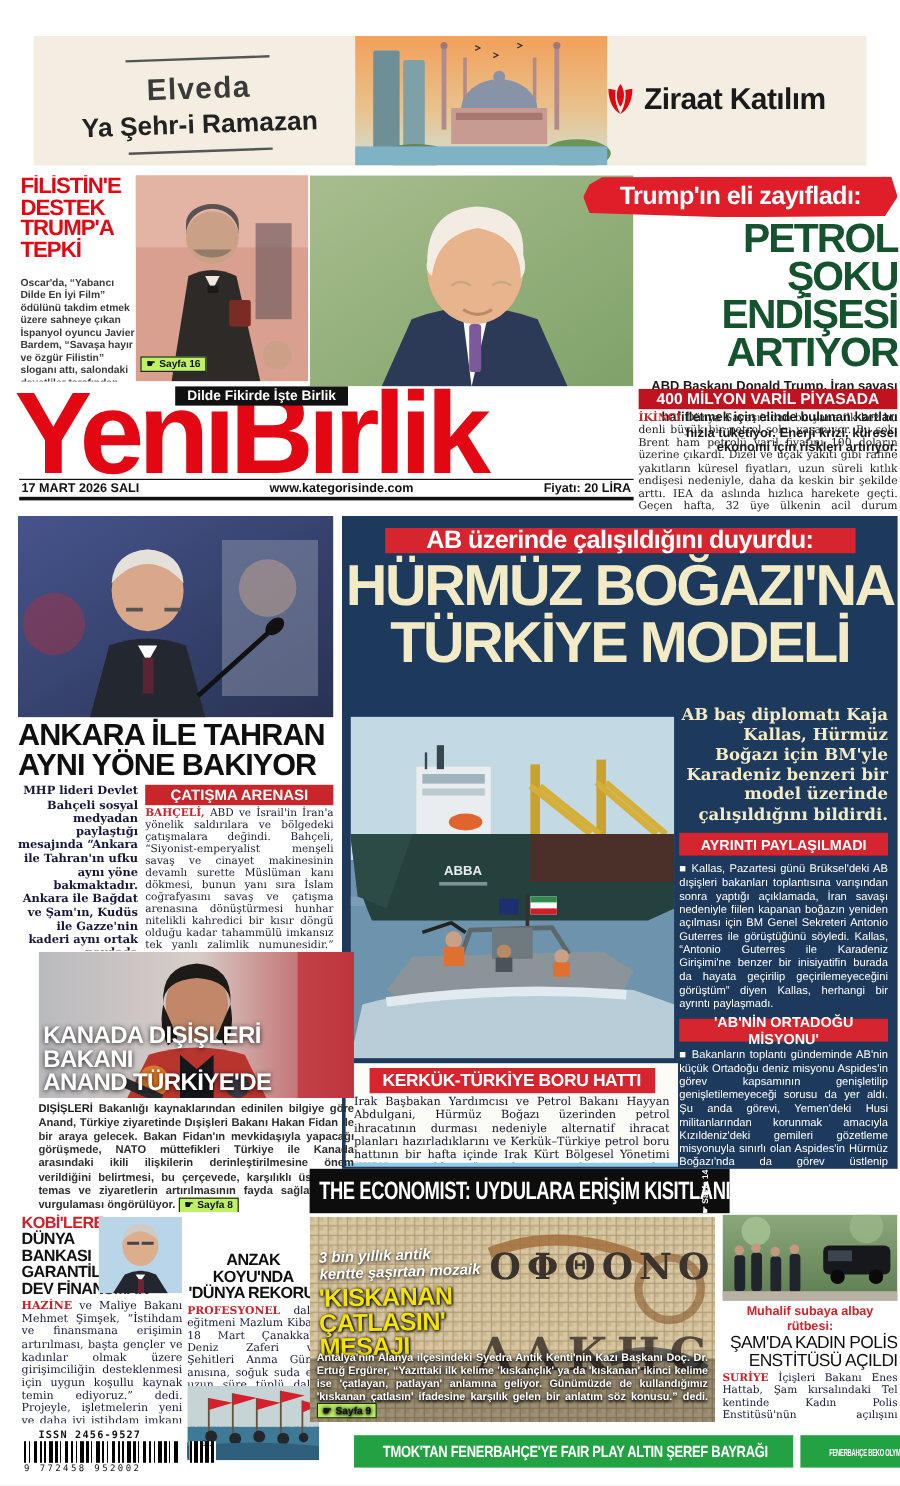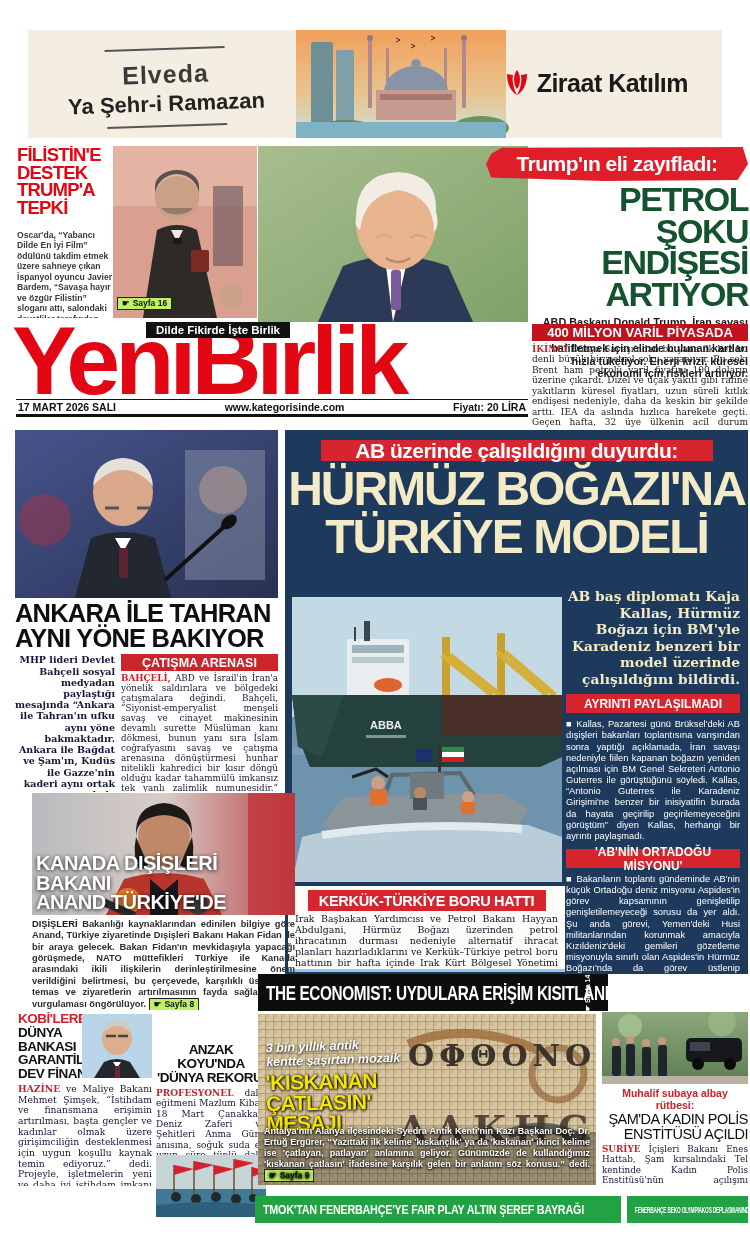--- a/index.html
+++ b/index.html
@@ -127,21 +127,21 @@
 
   
   .barcode{left:20px;top:1191px;width:230px;height:34px;}
   .issn{font-family:"DejaVu Sans Mono",monospace;font-size:8.5px;font-weight:bold;letter-spacing:1px;margin-left:12px;}
   .bars{display:flex;align-items:flex-end;gap:8px;}
   .bars .b1{width:130px;height:18px;background:repeating-linear-gradient(90deg,#000 0 2px,#fff 2px 4px,#000 4px 5px,#fff 5px 8px,#000 8px 11px,#fff 11px 13px);}
   .bars .b2{width:22px;height:18px;background:repeating-linear-gradient(90deg,#000 0 2px,#fff 2px 4px,#000 4px 7px,#fff 7px 9px);}
   .digits{font-family:"DejaVu Sans Mono",monospace;font-size:7.5px;letter-spacing:2px;}
   .addon{font-family:"DejaVu Sans Mono",monospace;font-size:6.5px;letter-spacing:2px;position:absolute;left:148px;top:8px;}
   .gbar{position:absolute;top:1196px;height:27px;background:#23a244;display:flex;align-items:center;
-        justify-content:space-between;padding:0 5px 0 8px;overflow:hidden;}
+        justify-content:space-between;padding:0 5px 0 24px;overflow:hidden;margin-left:40px;}
   .gbar .gtxt{color:#fff;font-weight:900;white-space:nowrap;transform-origin:left center;letter-spacing:-0.3px;}
   .gbar1{left:255px;width:366px;}
   .gbar1 .gtxt{font-size:13.5px;transform:scaleX(.8);}
   .gbar2{left:627px;width:121px;}
   .gbar2 .gtxt{font-size:8.5px;transform:scaleX(.56);}
 </style>
 </head>
 <body>
 
 <div id="page">
@@ -488,20 +488,29 @@
         </g>
         <rect y="64" width="146" height="8" fill="#b9b2a4"></rect>
       </svg>
     </div>
     <div class="kicker">Muhalif subaya albay rütbesi:</div>
     <h3 class="prel">ŞAM'DA KADIN POLİS
 ENSTİTÜSÜ AÇILDI</h3>
     <p class="body serif jus"><span class="lead-red">SURİYE</span><span> İçişleri Bakanı Enes Hattab, Şam kırsalındaki Tel kentinde Kadın Polis Enstitüsü'nün açılışını gerçekleştirdi. Bu adımın, kadınların polis ve güvenlik alanındaki rolünü güçlendirmeyi ve farklı uzmanlık alanlarında daha geniş katılımını sağlamayı hedeflediği belirtildi.</span></p>
   </section>
 
+  <div class="abs barcode">
+    <div class="issn">ISSN 2456-9527</div>
+    <div class="bars">
+      <div class="b1"></div>
+      <div class="b2"></div>
+    </div>
+    <div class="digits">9 772458 952002</div>
+    <div class="addon">01</div>
+  </div>
   <div class="abs gbar gbar1">
     <span class="gtxt">TMOK'TAN FENERBAHÇE'YE FAIR PLAY ALTIN ŞEREF BAYRAĞI</span>
 
   </div>
   <div class="abs gbar gbar2">
     <span class="gtxt">FENERBAHÇE BEKO OLYMPIAKOS DEPLASMANINDA</span>
 
   </div>
 
 </div>

